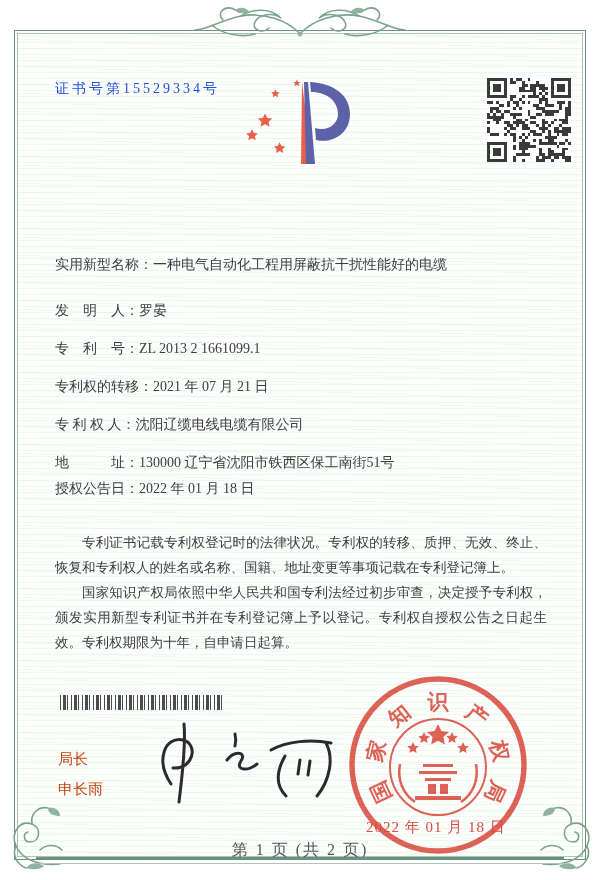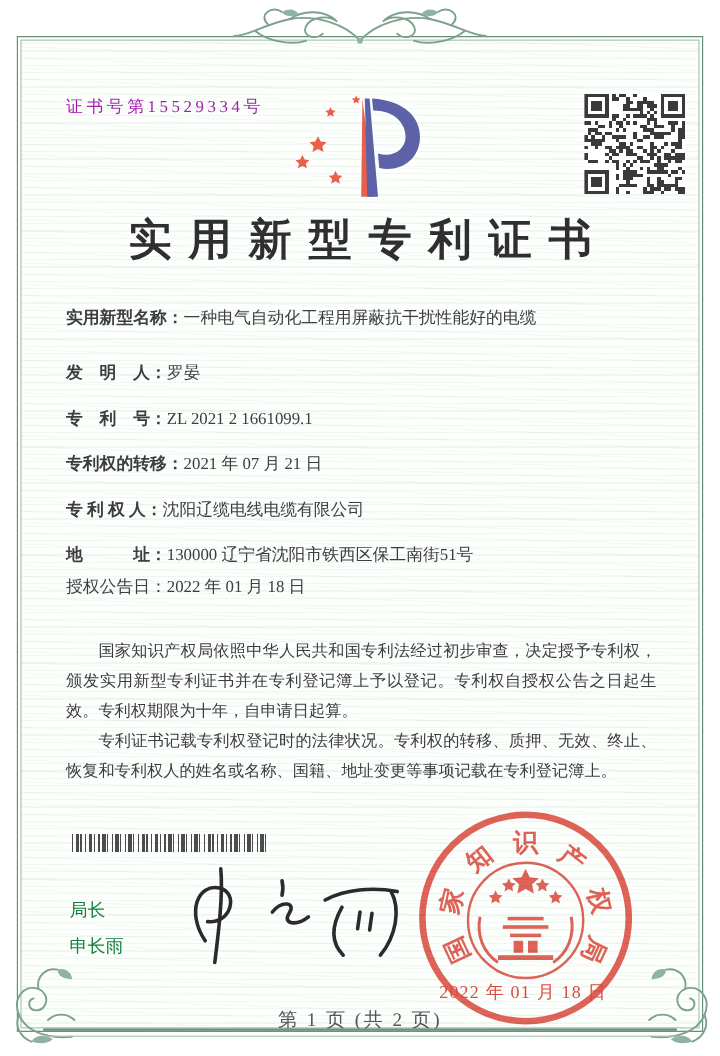--- a/index.html
+++ b/index.html
@@ -7,33 +7,33 @@
   .page{position:relative;width:600px;height:880px;background:#ffffff;overflow:hidden;margin:0 auto;box-shadow:0 0 4px rgba(0,0,0,.25);}
   
   .frame{position:absolute;left:14px;top:30px;right:14px;bottom:20px;
     border:1.5px solid #69927c;
     box-shadow:inset 0 0 0 2px #ffffff, inset 0 0 0 3px #a9c6b4;
     background:
       repeating-linear-gradient(0deg, rgba(125,170,148,0.10) 0 1px, rgba(125,170,148,0) 1px 6px),
       repeating-linear-gradient(2deg, rgba(125,170,148,0.06) 0 1px, rgba(125,170,148,0) 1px 9px),
       #fdfffd;}
   .content{position:absolute;left:0;top:0;width:600px;height:880px;}
-  .cert-no{position:absolute;left:55px;top:80px;font-size:14px;letter-spacing:3px;color:#a21caf;}
+  .cert-no{position:absolute;left:55px;top:80px;font-size:14px;letter-spacing:3px;color:#1d4ed8;}
   .logo{position:absolute;left:238px;top:76px;}
   .qr{position:absolute;left:487px;top:78px;width:84px;height:84px;}
   .title{position:absolute;left:0;top:176px;width:100%;text-align:center;font-size:36px;font-weight:bold;letter-spacing:14px;color:#2f2f2f;text-indent:14px;}
   .fields{position:absolute;left:55px;top:256px;width:500px;font-size:14px;color:#3d3d3d;}
   .frow{position:absolute;left:0;white-space:nowrap;}
-  .frow .lbl{display:inline-block;font-weight:bold;}
+  .frow .lbl{display:inline-block;}
   .grant-no{position:absolute;left:290px;top:0;white-space:nowrap;}
   .paras{position:absolute;left:55px;top:530px;width:492px;font-size:13.5px;line-height:25px;color:#3d3d3d;text-align:justify;}
   .paras p{margin:0;text-indent:2em;}
   .barcode{position:absolute;left:60px;top:695px;width:162px;height:15px;
     background:repeating-linear-gradient(90deg,#4c4c4c 0 1px,transparent 1px 3px,#4c4c4c 3px 6px,transparent 6px 7px,#4c4c4c 7px 8px,transparent 8px 11px);}
-  .signer{position:absolute;left:58px;top:744px;font-size:15px;color:#15803d;line-height:30px;}
+  .signer{position:absolute;left:58px;top:744px;font-size:15px;color:#c2410c;line-height:30px;}
   .signature{position:absolute;left:135px;top:716px;}
   .seal{position:absolute;left:345px;top:672px;opacity:0.92;mix-blend-mode:multiply;}
   .seal-date{position:absolute;left:366px;top:818px;font-size:15px;color:#d84c41;letter-spacing:1px;z-index:5;}
   .footer{position:absolute;left:0;top:840px;width:100%;text-align:center;font-size:16px;color:#555;letter-spacing:2px;}
   .bottom-rule{position:absolute;left:36px;right:36px;top:857px;height:4px;border-top:2px solid #69927c;border-bottom:1px solid #a9c6b4;}
   .flourish{position:absolute;}
   .f-top{left:193px;top:0px;}
   .f-bl{left:6px;top:802px;}
   .f-br{left:539px;top:802px;transform:scaleX(-1);}
 </style>
@@ -390,37 +390,36 @@
           <rect x="12" y="28" width="1" height="1"></rect>
           <rect x="17" y="28" width="1" height="1"></rect>
           <rect x="18" y="28" width="1" height="1"></rect>
           <rect x="19" y="28" width="1" height="1"></rect>
           <rect x="22" y="28" width="1" height="1"></rect>
           <rect x="27" y="28" width="1" height="1"></rect>
           <rect x="28" y="28" width="1" height="1"></rect>
         </g>
     </svg>
 
-    <div class="title">实用新型专利证书</div>
 
     <div class="fields">
       <div class="frow" style="top:0px"><span class="lbl">实用新型名称：</span><span>一种电气自动化工程用屏蔽抗干扰性能好的电缆</span></div>
       <div class="frow" style="top:46px"><span class="lbl">发　明　人：</span><span>罗晏</span></div>
-      <div class="frow" style="top:84px"><span class="lbl">专　利　号：</span><span>ZL 2021 2 1661099.1</span></div>
+      <div class="frow" style="top:84px"><span class="lbl">专　利　号：</span><span>ZL 2013 2 1661099.1</span></div>
       <div class="frow" style="top:122px"><span class="lbl">专利权的转移：</span><span>2021 年 07 月 21 日</span></div>
       <div class="frow" style="top:160px"><span class="lbl">专 利 权 人：</span><span>沈阳辽缆电线电缆有限公司</span></div>
       <div class="frow" style="top:198px"><span class="lbl">地　　　址：</span><span>130000 辽宁省沈阳市铁西区保工南街51号</span></div>
       <div class="frow" style="top:224px;width:500px">
         <span>授权公告日：</span><span>2022 年 01 月 18 日</span>
       </div>
     </div>
 
     <div class="paras">
+      <p>专利证书记载专利权登记时的法律状况。专利权的转移、质押、无效、终止、恢复和专利权人的姓名或名称、国籍、地址变更等事项记载在专利登记簿上。</p>
       <p>国家知识产权局依照中华人民共和国专利法经过初步审查，决定授予专利权，颁发实用新型专利证书并在专利登记簿上予以登记。专利权自授权公告之日起生效。专利权期限为十年，自申请日起算。</p>
-      <p>专利证书记载专利权登记时的法律状况。专利权的转移、质押、无效、终止、恢复和专利权人的姓名或名称、国籍、地址变更等事项记载在专利登记簿上。</p>
     </div>
 
     <div class="barcode"></div>
 
     <div class="signer">
       <div>局长</div>
       <div>申长雨</div>
     </div>
 
     <svg class="signature" width="210" height="95" viewBox="0 0 210 95">

